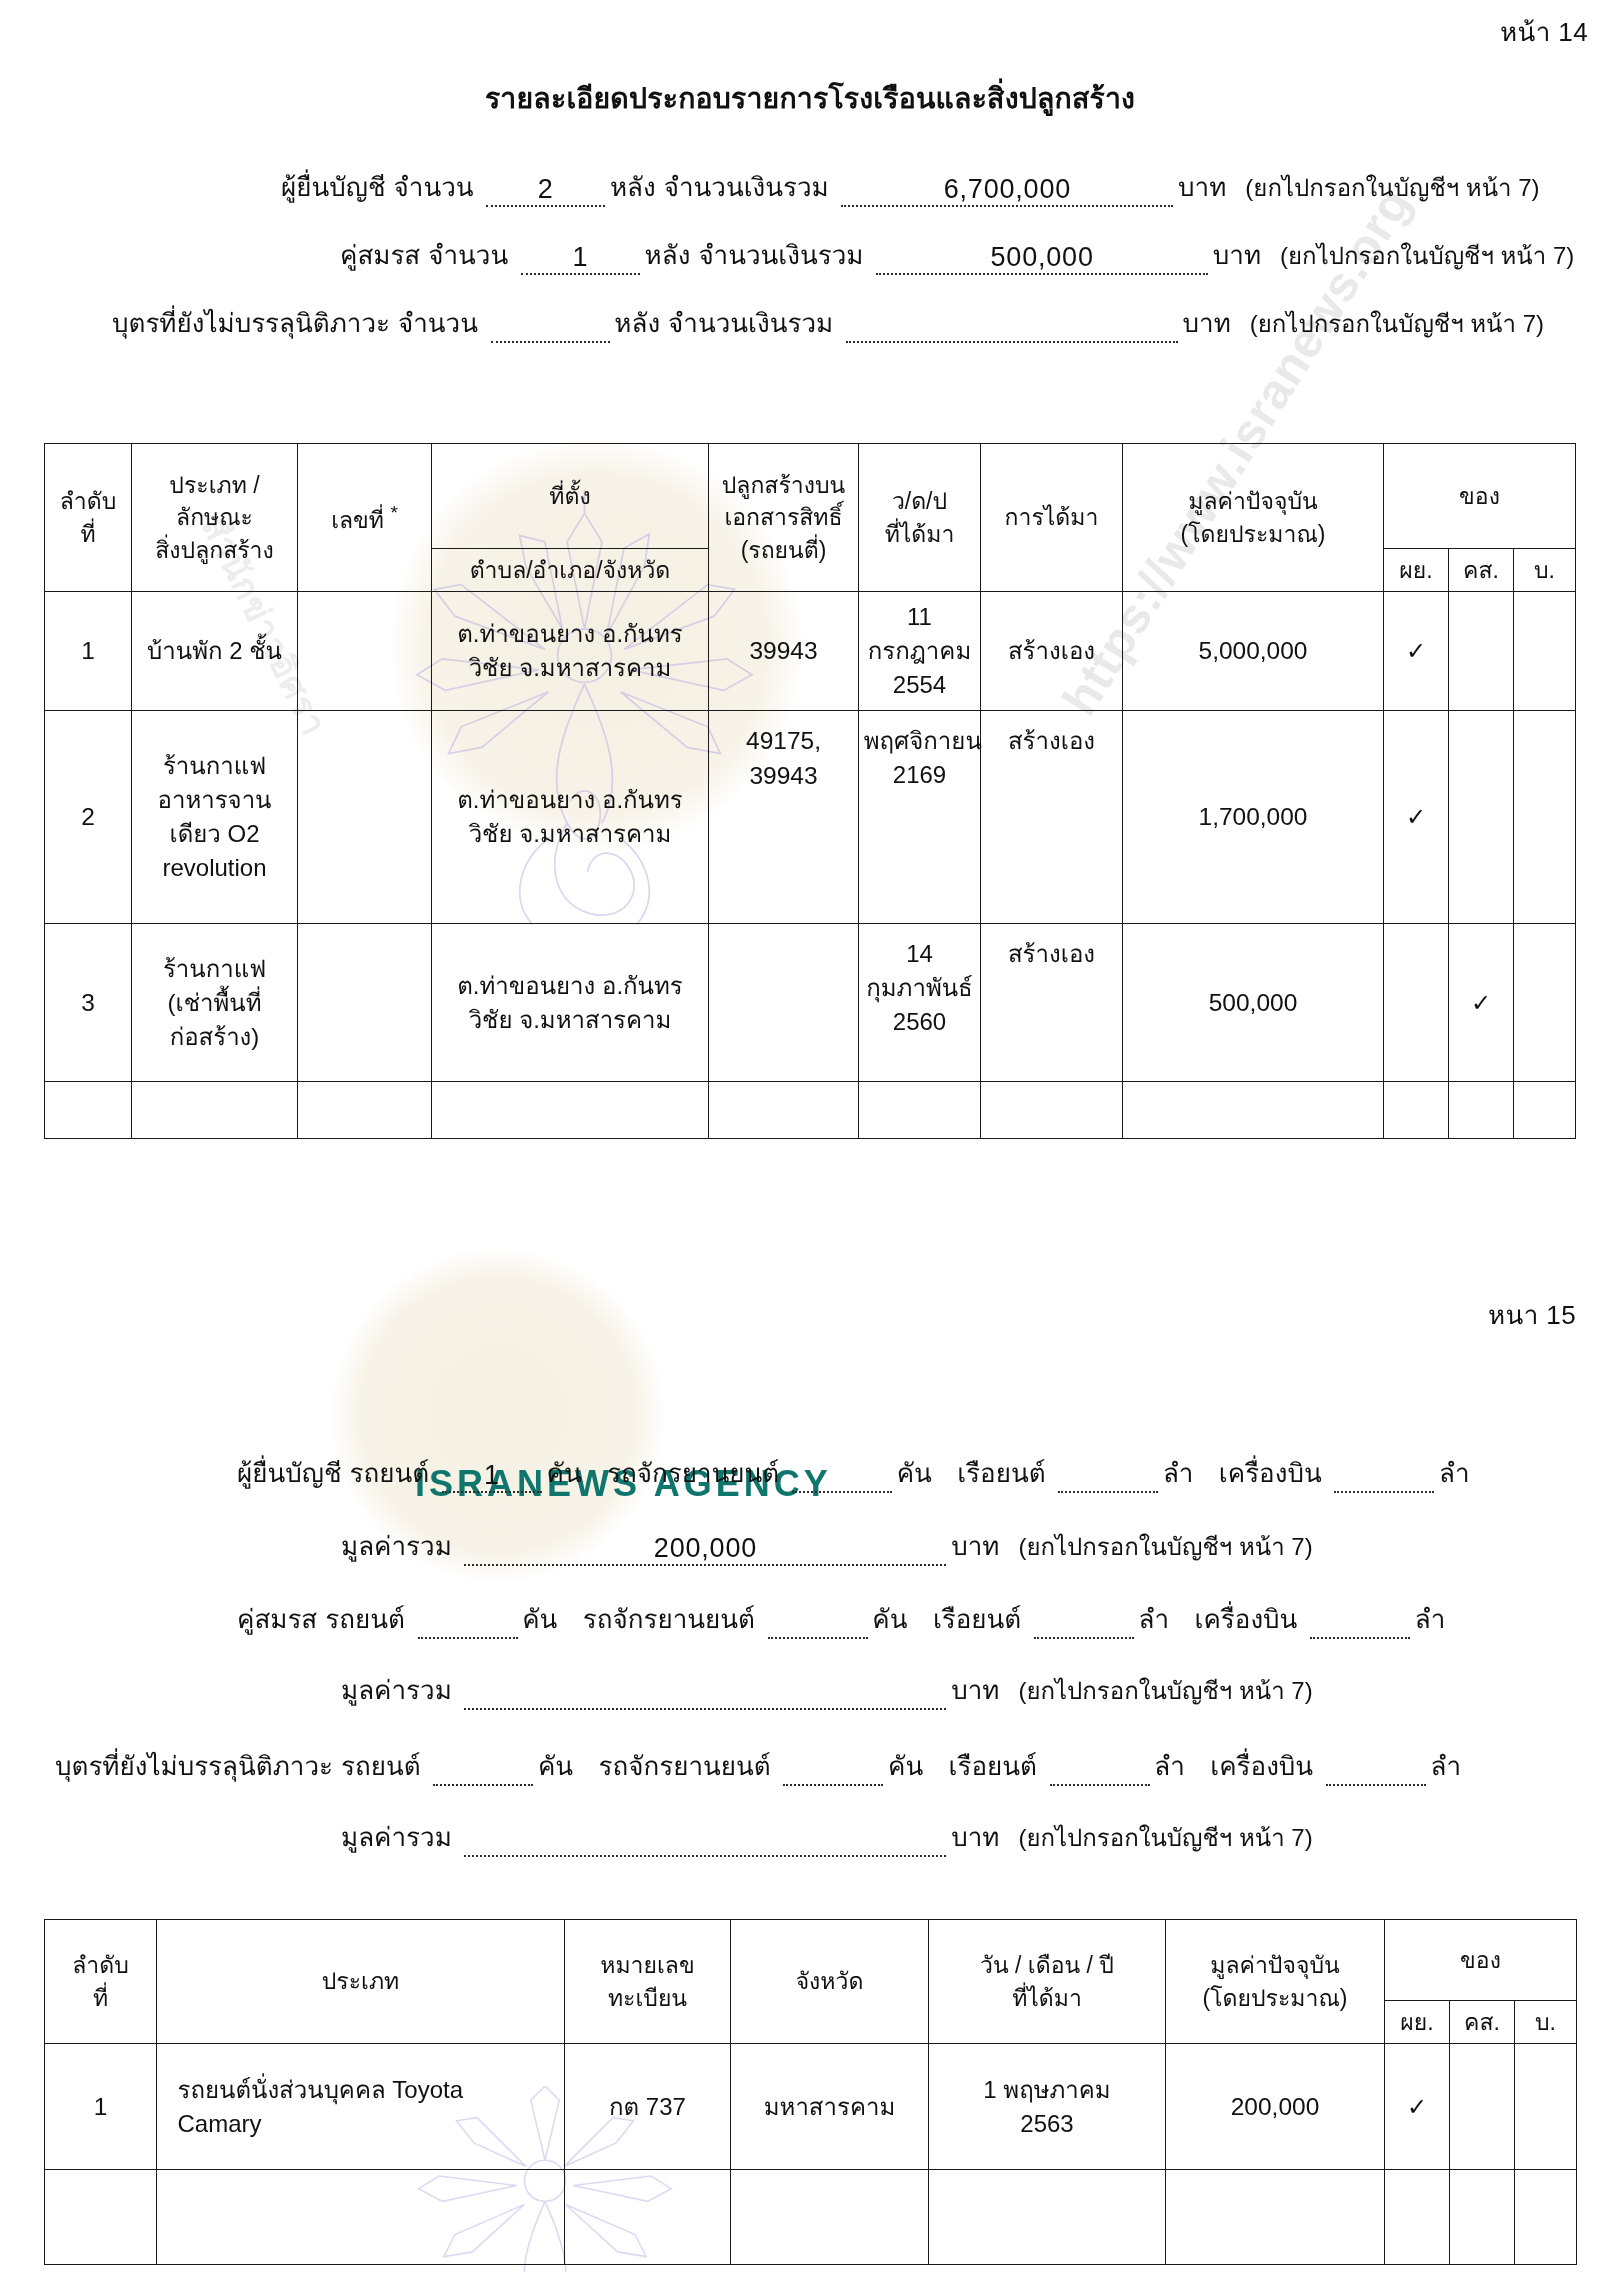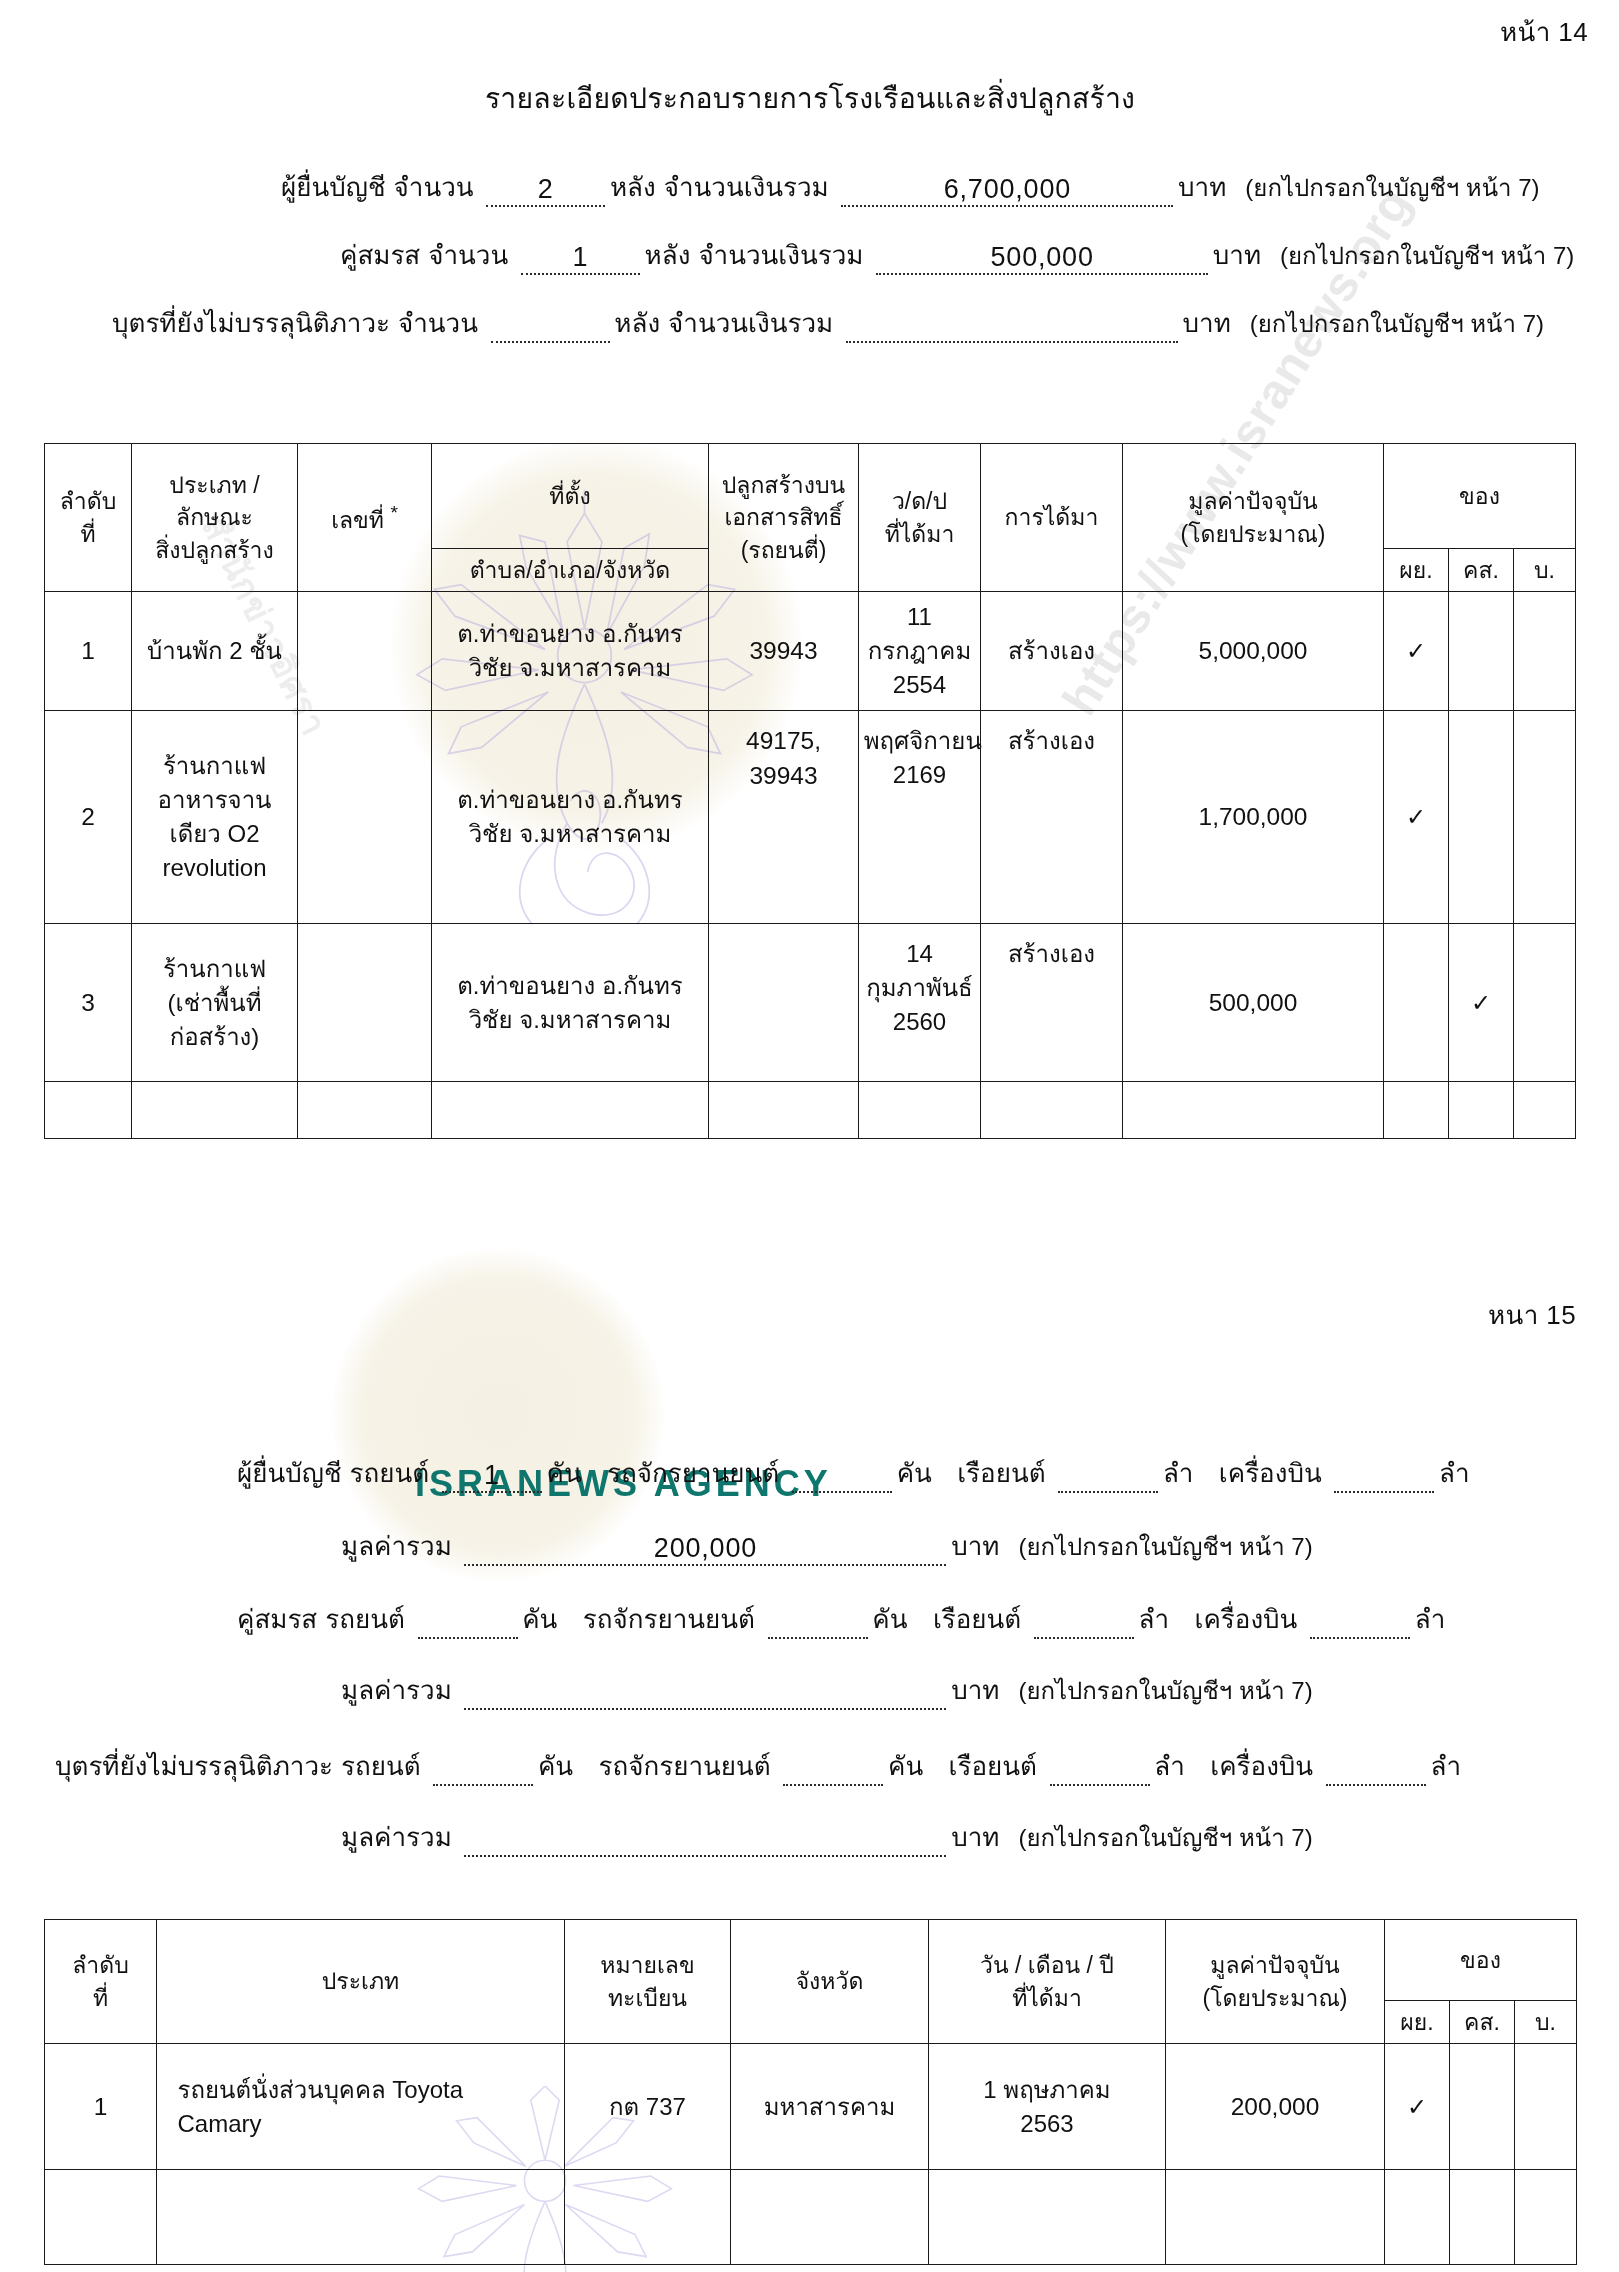--- a/index.html
+++ b/index.html
@@ -27,21 +27,21 @@
   .wm-agency{
     font-size:36px;color:#0f766e;font-weight:700;letter-spacing:4px;white-space:nowrap;
   }
   .wm-diag2{
     font-size:35px;color:#ededee;font-weight:700;white-space:nowrap;
     transform:rotate(64deg);transform-origin:left top;letter-spacing:0.8px;
   }
 
   
   .pageno{position:absolute;font-size:26px;letter-spacing:0.4px;}
-  .doctitle{position:absolute;width:100%;text-align:center;font-size:28.4px;font-weight:400;letter-spacing:0.2px;}
+  .doctitle{position:absolute;width:100%;text-align:center;font-size:28.4px;font-weight:700;letter-spacing:0.2px;}
 
   .decl{position:absolute;display:flex;align-items:flex-end;font-size:26px;white-space:nowrap;}
   .decl .lbl{margin-right:8px;}
   .decl .blank{
     position:relative;display:inline-block;text-align:center;
     border-bottom:2.4px dotted #2b2b2b;
     padding-bottom:1.6px;margin:0 4.7px;
   }
   .decl .blank span{display:block;font-size:27px;line-height:1;letter-spacing:0.8px;}
   .decl .note{margin-left:11px;font-size:24px;}

